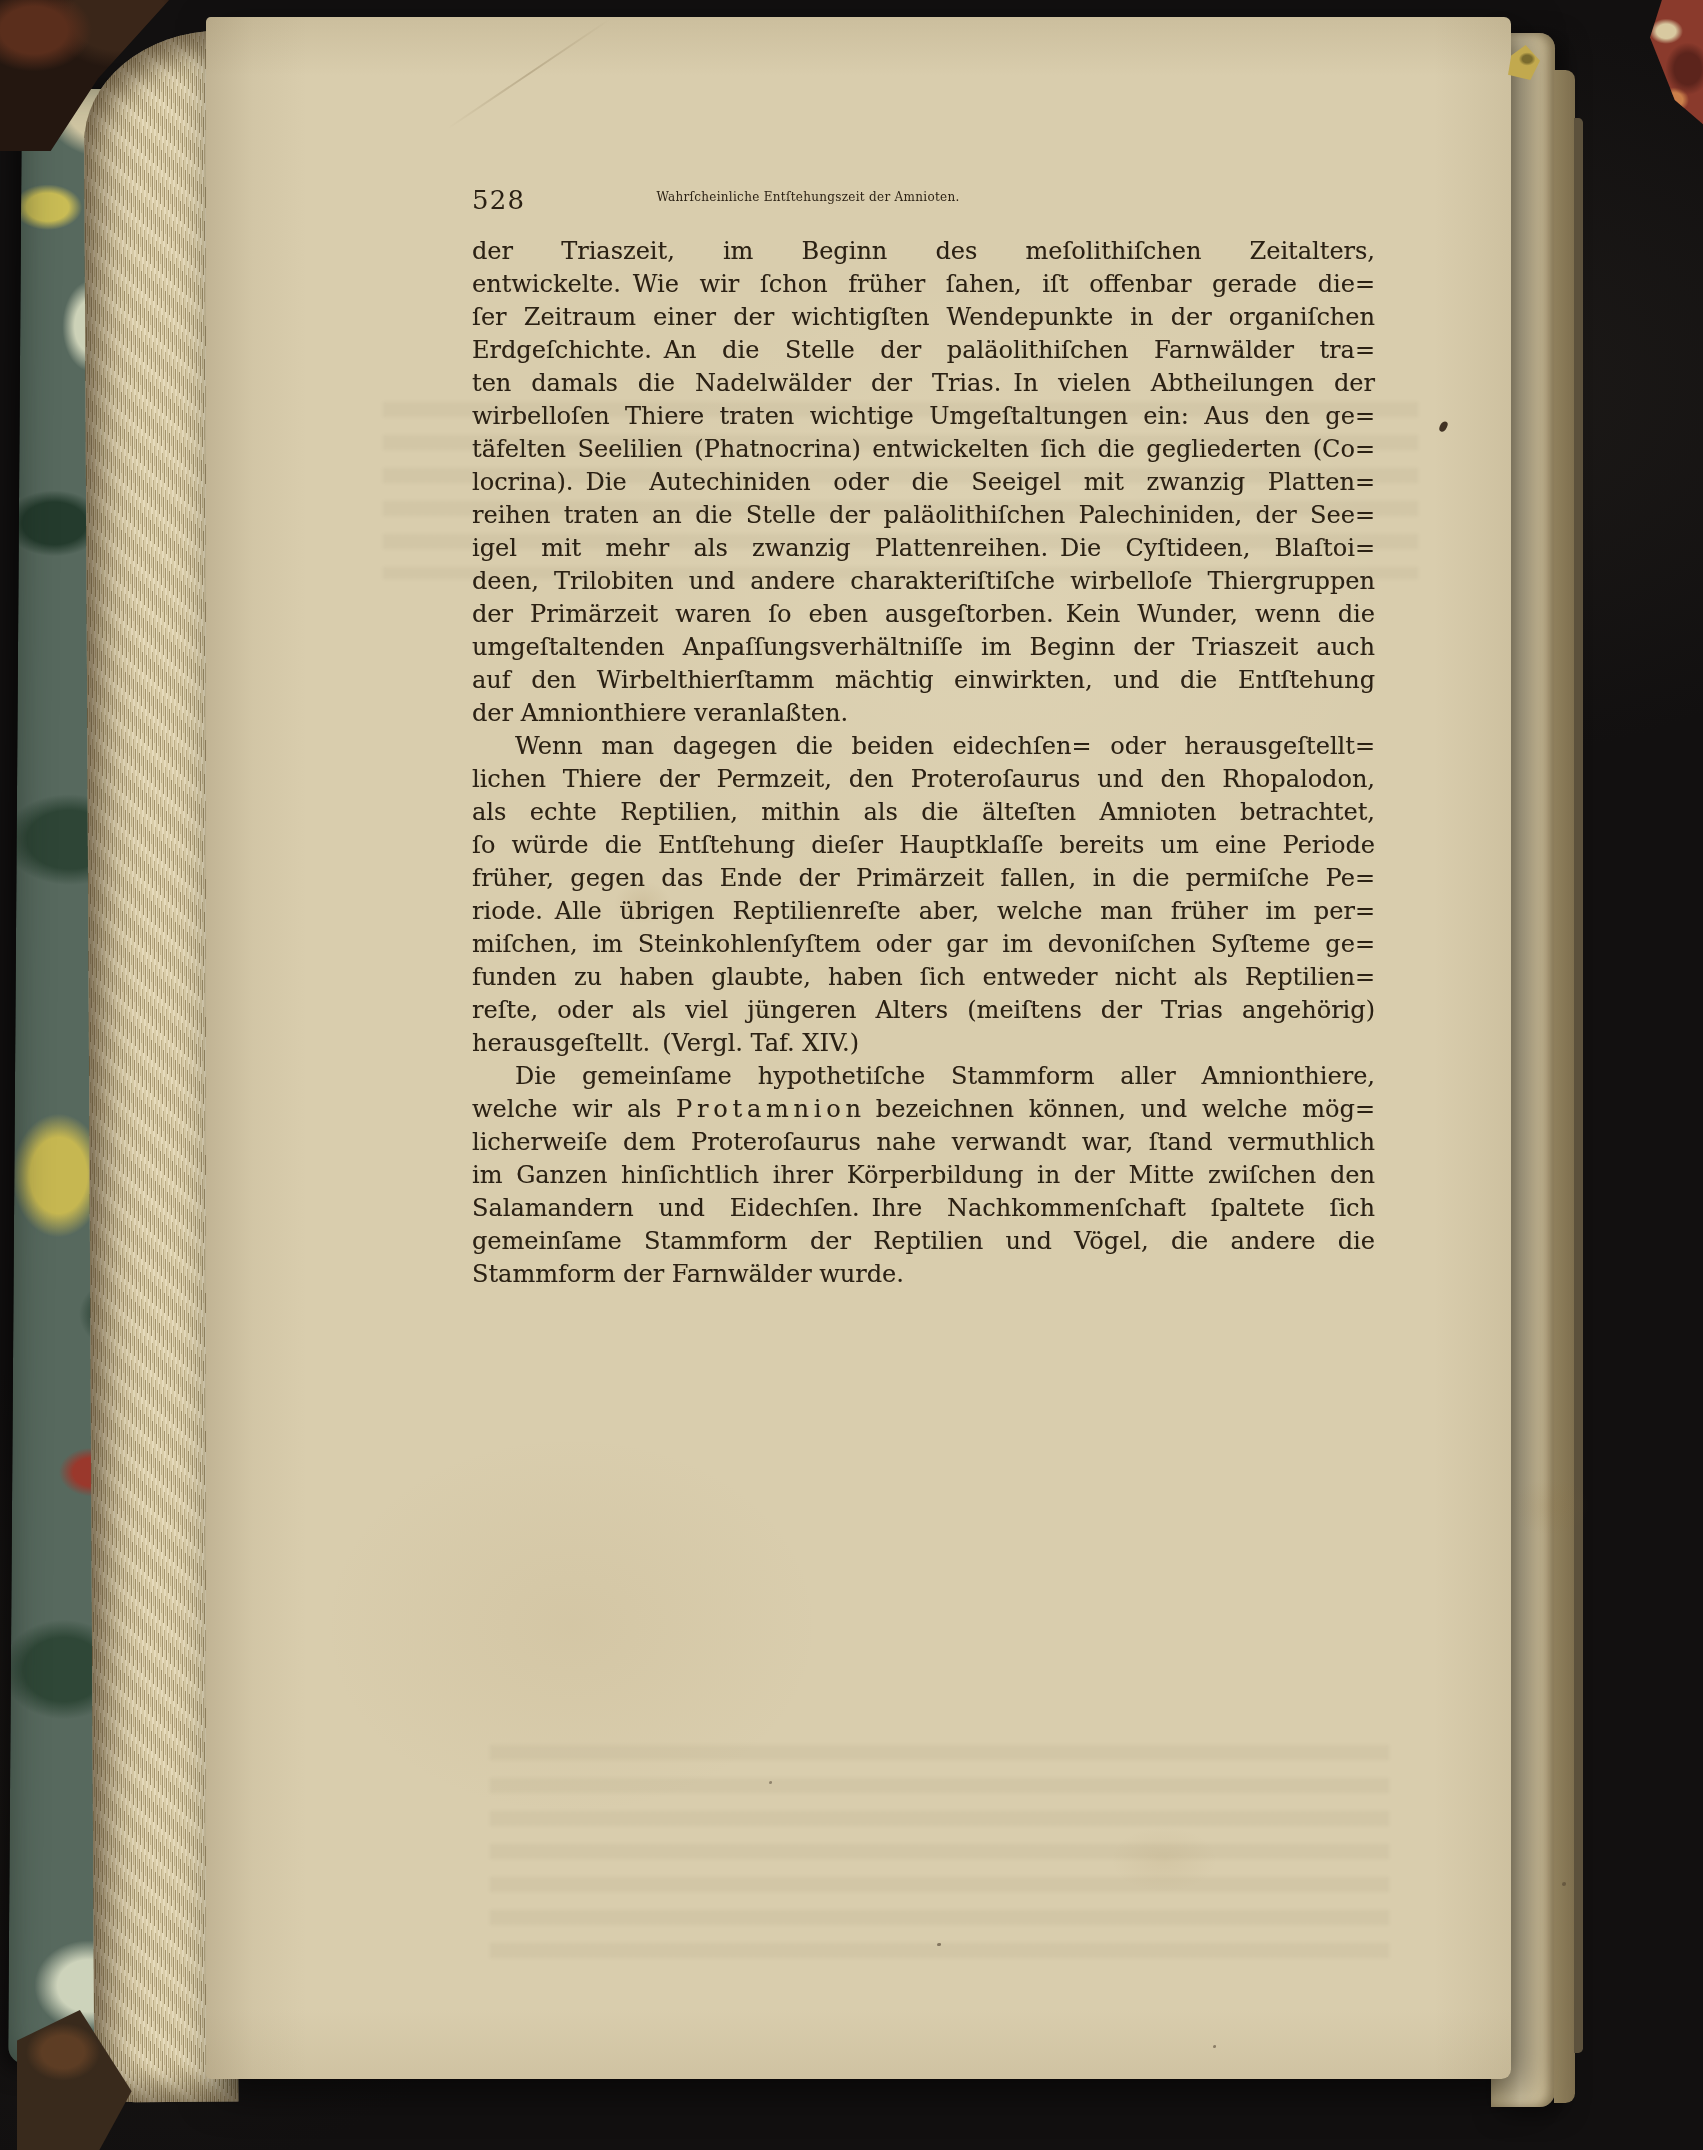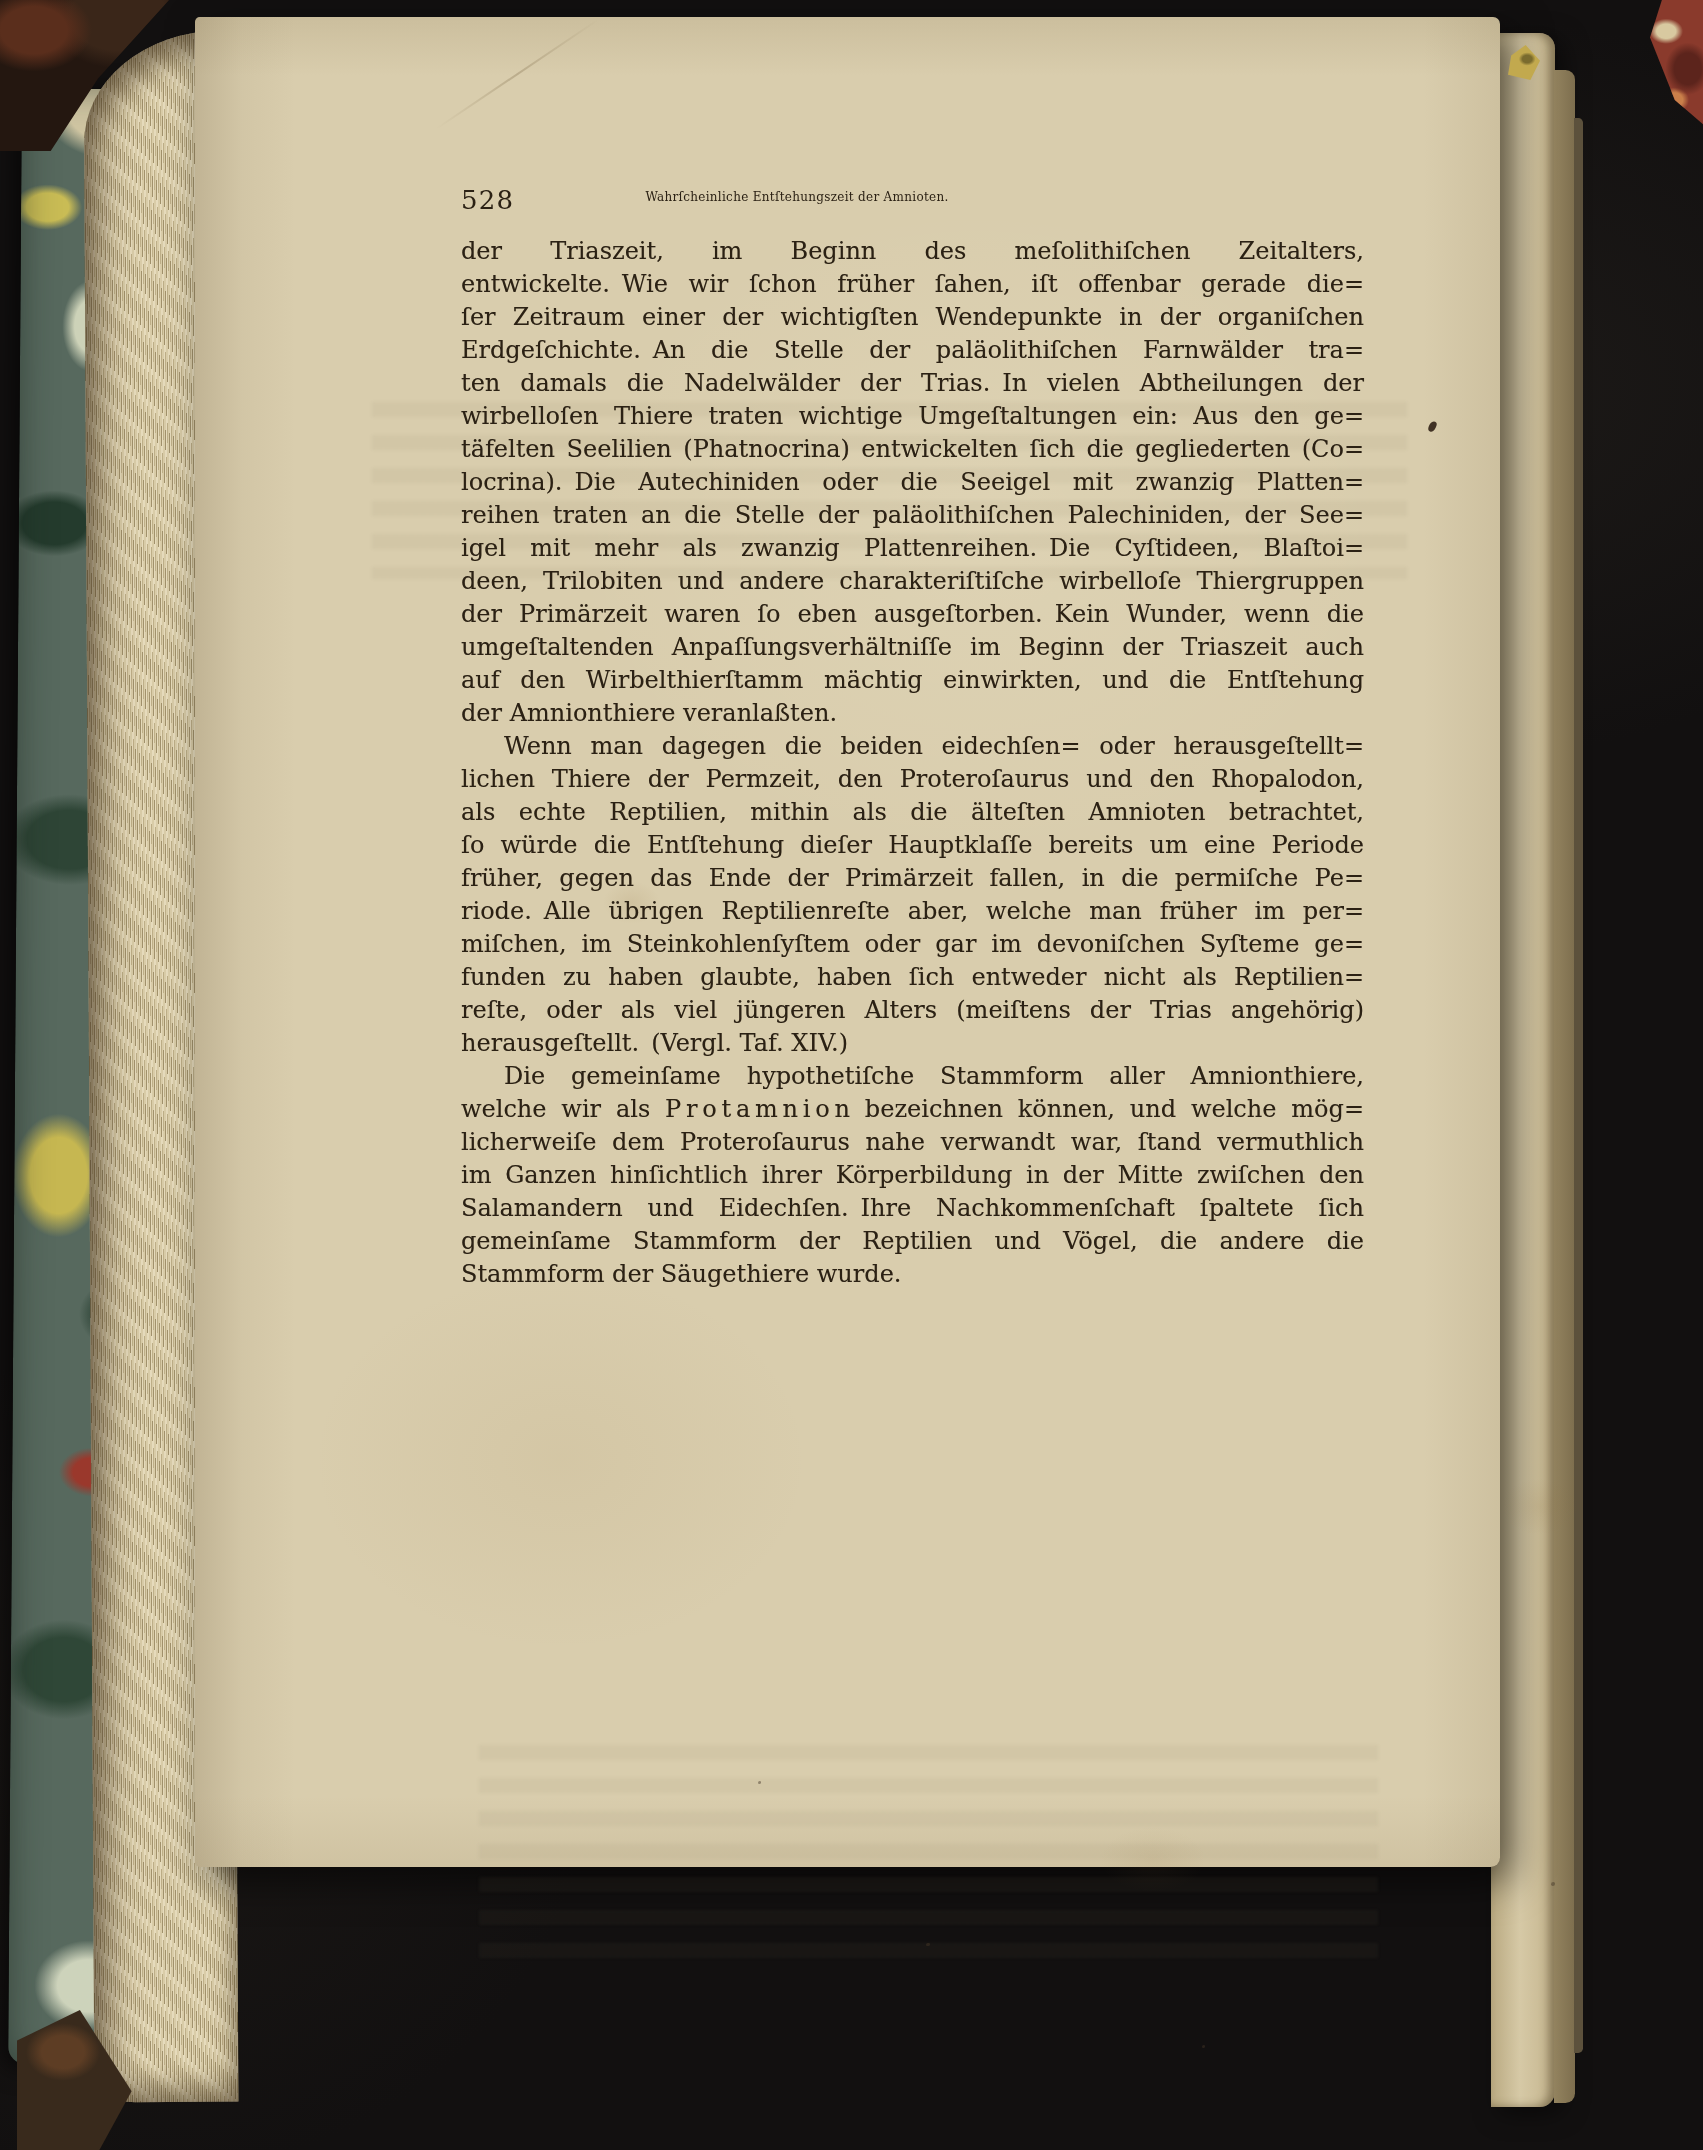--- a/index.html
+++ b/index.html
@@ -65,21 +65,21 @@
     background:linear-gradient(90deg,#93835f,#7d6e4e);
     border-radius:0 9.5px 9.5px 0;
   }
   .underpage-3{
     left:1574px;top:118px;width:9px;height:1935px;
     background:#5c513c;border-radius:0 4.7px 4.7px 0;
   }
 
   
   .page{
-    left:195px;top:16.6px;width:1305px;height:1850px;
+    left:206px;top:16.6px;width:1305px;height:2062px;
     border-radius:4.7px 7px 9.5px 4.7px;
     background:
       linear-gradient(90deg, rgba(96,78,48,.20) 0px, rgba(96,78,48,.06) 47px, rgba(0,0,0,0) 101px),
       linear-gradient(270deg, rgba(120,100,60,.12) 0px, rgba(0,0,0,0) 77px),
       linear-gradient(180deg, rgba(120,100,60,.14) 0px, rgba(0,0,0,0) 59px),
       linear-gradient(0deg, rgba(120,100,60,.10) 0px, rgba(0,0,0,0) 71px),
       radial-gradient(592px 473px at 60% 28%, rgba(255,250,228,.12), rgba(0,0,0,0) 70%),
       radial-gradient(355px 272px at 28% 78%, rgba(150,120,70,.08), rgba(0,0,0,0) 70%),
       #d9cdad;
     box-shadow: 12px 14px 38px rgba(0,0,0,.55);
@@ -212,21 +212,21 @@
         <div class="line">miſchen, im Steinkohlenſyſtem oder gar im devoniſchen Syſteme ge=</div>
         <div class="line">funden zu haben glaubte, haben ſich entweder nicht als Reptilien=</div>
         <div class="line">reſte, oder als viel jüngeren Alters (meiſtens der Trias angehörig)</div>
         <div class="line lastline">herausgeſtellt. (Vergl. Taf. XIV.)</div>
         <div class="line indent">Die gemeinſame hypothetiſche Stammform aller Amnionthiere,</div>
         <div class="line">welche wir als P r o t a m n i o n bezeichnen können, und welche mög=</div>
         <div class="line">licherweiſe dem Proteroſaurus nahe verwandt war, ſtand vermuthlich</div>
         <div class="line">im Ganzen hinſichtlich ihrer Körperbildung in der Mitte zwiſchen den</div>
         <div class="line">Salamandern und Eidechſen. Ihre Nachkommenſchaft ſpaltete ſich</div>
         <div class="line">gemeinſame Stammform der Reptilien und Vögel, die andere die</div>
-        <div class="line lastline">Stammform der Säugethiere wurde.</div>
+        <div class="line lastline">Stammform der Farnwälder wurde.</div>
       </div>
   </div>
 
   <div class="leather-top-left"></div>
   <div class="leather-bottom-left"></div>
   <div class="frag-top-right"></div>
   <div class="frag-yellow"></div>
 
 </div>
 

